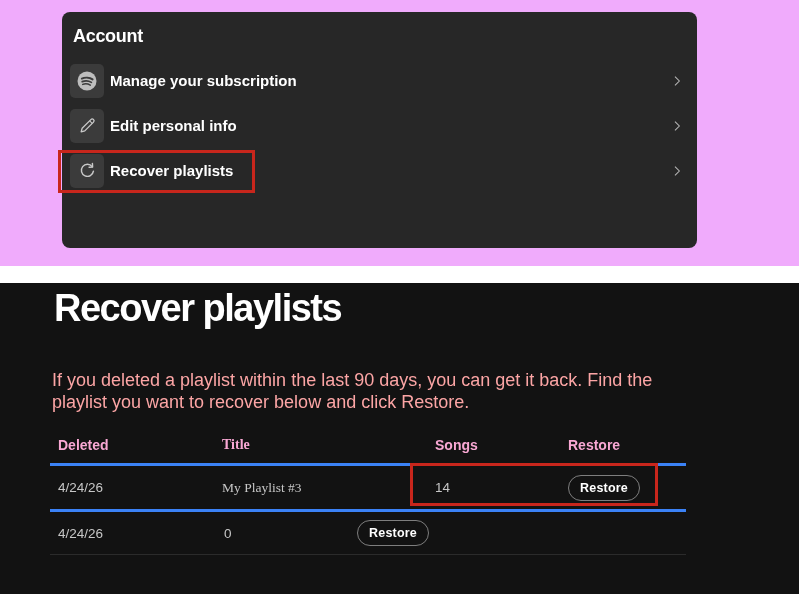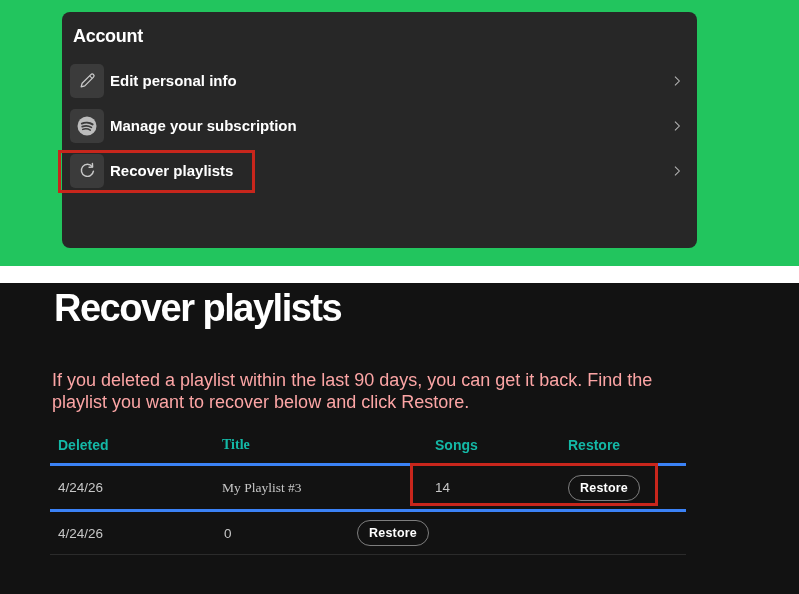--- a/index.html
+++ b/index.html
@@ -1,21 +1,21 @@
 <!DOCTYPE html>
 <html><head>
 <meta charset="utf-8">
 <style>
   * { margin:0; padding:0; box-sizing:border-box; }
   html,body { width:799px; height:594px; overflow:hidden; background:#ffffff;
               font-family:"Liberation Sans", sans-serif; }
   .stage { position:relative; width:799px; height:594px; background:#ffffff; }
 
   
-  .top-section { position:absolute; left:0; top:0; width:799px; height:266px; background:#22c55e; }
+  .top-section { position:absolute; left:0; top:0; width:799px; height:266px; background:#f0abfc; }
   .account-panel { position:absolute; left:62px; top:12px; width:635px; height:236px;
                    background:#272727; border-radius:8px; }
   .account-title { position:absolute; left:11px; top:14px; font-size:18px; font-weight:700;
                    color:#ffffff; letter-spacing:-0.3px; }
   .menu { position:absolute; left:0; top:46px; width:635px; }
   .menu-row { display:flex; align-items:center; height:45px; padding:0 13px 0 8px; cursor:pointer; }
   .icon-box { width:34px; height:34px; border-radius:5px; background:#3b3b3b; display:flex;
               align-items:center; justify-content:center; flex:0 0 auto; }
   .menu-label { margin-left:6px; font-size:15px; font-weight:600; color:#ffffff; }
   .spacer { flex:1; }
@@ -31,21 +31,21 @@
 
   
   .bottom-section { position:absolute; left:0; top:283px; width:799px; height:311px; background:#121212; }
   .page-title { position:absolute; left:54px; top:4px; font-size:38px; font-weight:800;
                 color:#ffffff; letter-spacing:-1.5px; }
   .page-desc { position:absolute; left:52px; top:87px; width:614px; font-size:18px;
                font-weight:500; line-height:21.5px; color:#fca5a5; }
 
   .table { position:absolute; left:50px; top:144px; width:636px; }
   .t-row { display:flex; align-items:center; }
-  .t-head { height:36px; font-size:14px; font-weight:700; color:#14b8a6; }
+  .t-head { height:36px; font-size:14px; font-weight:700; color:#f9a8d4; }
   .t-body { height:46px; font-size:13.5px; font-weight:400; color:#c7c7c7;
             border-top:3px solid #3b82f6; }
   .t-last-border { border-bottom:1px solid #2b2b2b; }
   .c1 { width:172px; padding-left:8px; }
   .c2 { width:211px;font-family:Liberation Serif, serif; }
   .c3 { width:135px; padding-left:2px; }
   .c4 { flex:1; }
   .restore-btn { display:inline-block; background:transparent; color:#ffffff; font-size:12.5px;
                  font-weight:700; font-family:"Liberation Sans", sans-serif;
                  border:1px solid #7e7e7e; border-radius:20px; padding:5px 11px; cursor:pointer;
@@ -58,44 +58,44 @@
 <div class="stage">
 
   <div class="top-section">
     <div class="account-panel">
       <div class="account-title">Account</div>
 
       <div class="menu">
 
         <div class="menu-row">
           <span class="icon-box">
-            <svg width="22" height="22" viewBox="0 0 24 24">
-              <path d="M5.6 18.4 l1.1-3.9 L16.2 5 a2 2 0 0 1 2.9 2.8 L9.6 17.3 l-4 1.1 z" fill="none" stroke="#c9c9c9" stroke-width="1.4" stroke-linejoin="round"></path>
-              <line x1="14.9" y1="6.4" x2="17.7" y2="9.2" stroke="#c9c9c9" stroke-width="1.2"></line>
+            <svg width="24" height="24" viewBox="0 0 24 24">
+              <circle cx="12" cy="12" r="9.5" fill="#bdbdbd"></circle>
+              <path d="M6.8 9.6 C10 8.2 14.8 8.6 17.6 10.4" fill="none" stroke="#3b3b3b" stroke-width="1.9" stroke-linecap="round"></path>
+              <path d="M7.2 12.6 C9.9 11.5 13.9 11.8 16.4 13.4" fill="none" stroke="#3b3b3b" stroke-width="1.7" stroke-linecap="round"></path>
+              <path d="M7.7 15.4 C9.9 14.5 13.1 14.8 15.3 16.1" fill="none" stroke="#3b3b3b" stroke-width="1.5" stroke-linecap="round"></path>
             </svg>
           </span>
-          <span class="menu-label">Edit personal info</span>
+          <span class="menu-label">Manage your subscription</span>
           <span class="spacer"></span>
           <span class="chev">
             <svg width="14" height="14" viewBox="0 0 24 24">
               <polyline points="8.5,4.5 16,12 8.5,19.5" fill="none" stroke="#b6b6b6" stroke-width="1.8"></polyline>
             </svg>
           </span>
         </div>
 
         <div class="menu-row">
           <span class="icon-box">
-            <svg width="24" height="24" viewBox="0 0 24 24">
-              <circle cx="12" cy="12" r="9.5" fill="#bdbdbd"></circle>
-              <path d="M6.8 9.6 C10 8.2 14.8 8.6 17.6 10.4" fill="none" stroke="#3b3b3b" stroke-width="1.9" stroke-linecap="round"></path>
-              <path d="M7.2 12.6 C9.9 11.5 13.9 11.8 16.4 13.4" fill="none" stroke="#3b3b3b" stroke-width="1.7" stroke-linecap="round"></path>
-              <path d="M7.7 15.4 C9.9 14.5 13.1 14.8 15.3 16.1" fill="none" stroke="#3b3b3b" stroke-width="1.5" stroke-linecap="round"></path>
+            <svg width="22" height="22" viewBox="0 0 24 24">
+              <path d="M5.6 18.4 l1.1-3.9 L16.2 5 a2 2 0 0 1 2.9 2.8 L9.6 17.3 l-4 1.1 z" fill="none" stroke="#c9c9c9" stroke-width="1.4" stroke-linejoin="round"></path>
+              <line x1="14.9" y1="6.4" x2="17.7" y2="9.2" stroke="#c9c9c9" stroke-width="1.2"></line>
             </svg>
           </span>
-          <span class="menu-label">Manage your subscription</span>
+          <span class="menu-label">Edit personal info</span>
           <span class="spacer"></span>
           <span class="chev">
             <svg width="14" height="14" viewBox="0 0 24 24">
               <polyline points="8.5,4.5 16,12 8.5,19.5" fill="none" stroke="#b6b6b6" stroke-width="1.8"></polyline>
             </svg>
           </span>
         </div>
 
         <div class="menu-row">
           <span class="icon-box">

